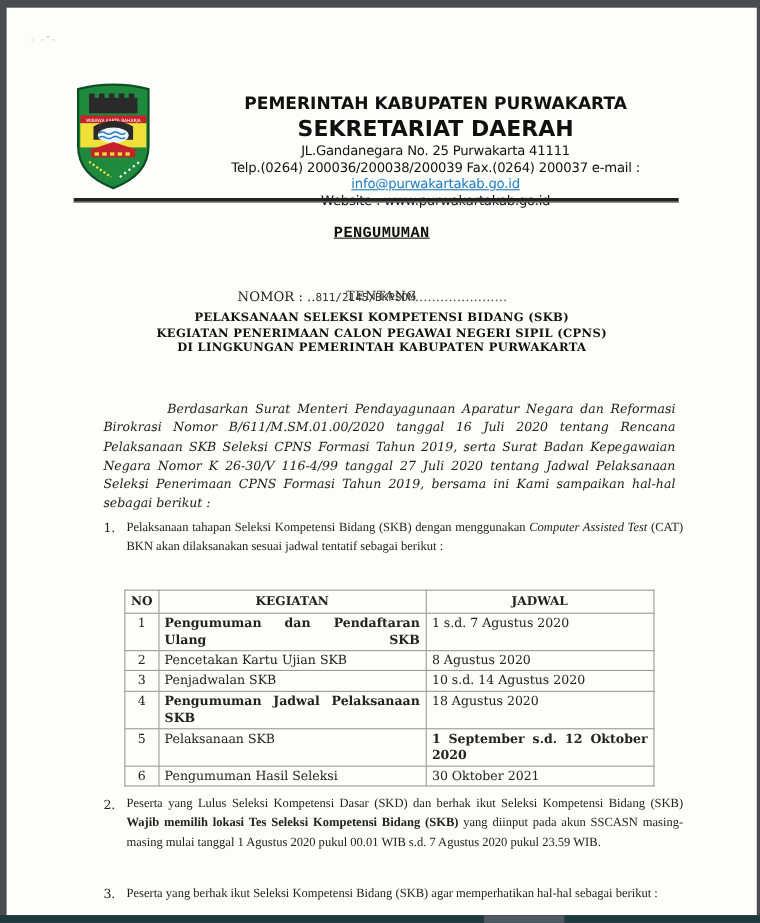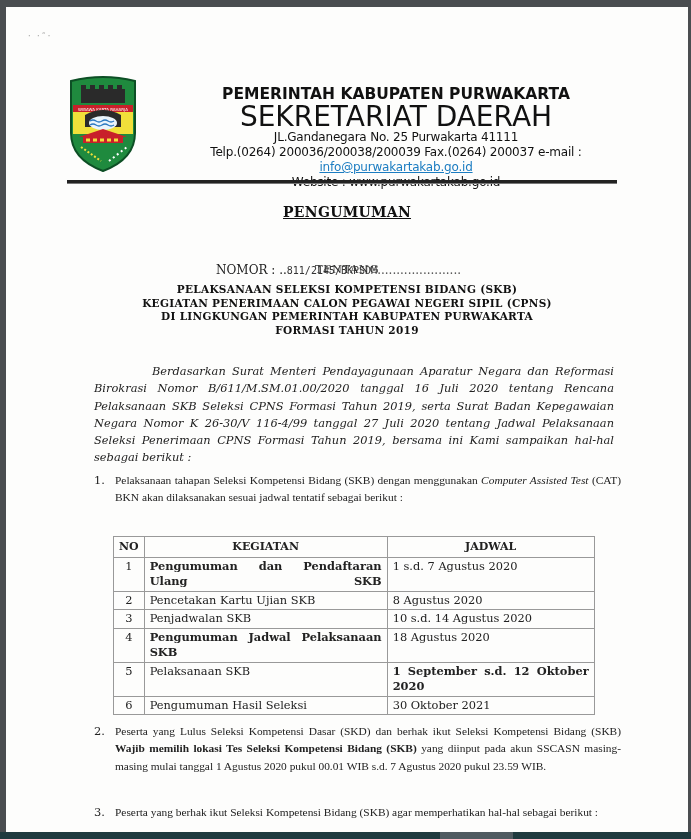--- a/index.html
+++ b/index.html
@@ -24,30 +24,30 @@
     position: absolute; left: 22px; top: 25px; font-size: 8px; color: #999;
     font-family: "DejaVu Sans", sans-serif; letter-spacing: 2px;
   }
   
   .logo { position: absolute; left: 61px; top: 68px; width: 72px; height: 98px; }
   .kop {
     position: absolute; left: 150px; top: 78px; width: 480px; text-align: center;
     font-family: "DejaVu Sans", sans-serif; color: #111;
   }
   .kop .line1 { font-size: 15.5px; font-weight: bold; letter-spacing: 0px; line-height: 19px; }
-  .kop .line2 { font-size: 28px; font-weight: normal; line-height: 26px; }
+  .kop .line2 { font-size: 20px; font-weight: bold; line-height: 26px; }
   .kop .addr { font-size: 12px; line-height: 15px; letter-spacing: -0.2px; }
   .kop a { color: #1b7cc1; text-decoration: underline; }
   .rule {
     position: absolute; left: 61px; top: 173px; width: 550px; height: 3px;
     background: #222; border-bottom: 1px solid #777;
   }
   
   .peng { position: absolute; left: 0; width: 682px; text-align: center; color: #111; }
-  .peng-title { top: 197px; font-size: 14px; font-weight: bold; text-decoration: underline; letter-spacing: 0.3px; }
+  .peng-title { top: 197px; font-size: 14px; font-weight: bold; text-decoration: underline; letter-spacing: 0.3px; font-family: Liberation Mono, monospace; }
   .nomor { position: absolute; left: 210px; top: 216px; font-size: 12px; color: #222; margin-top: 40px; }
   .nomor .val { font-family: "DejaVu Sans Mono", monospace; font-size: 10px; color: #333; }
   .nomor .dots { letter-spacing: 0px; color: #555; }
   .tentang { top: 255px; font-size: 11.5px; color: #333; letter-spacing: 0.5px; }
   .subject {
     top: 276px; font-size: 10.5px; font-weight: bold; line-height: 13.5px; letter-spacing: 0.3px;
   }
   
   .body-text {
     position: absolute; left: 88px; width: 520px; font-size: 11.4px; line-height: 17.3px;
@@ -117,21 +117,20 @@
 
   <div class="peng peng-title">PENGUMUMAN</div>
   <div class="nomor">
     <span>NOMOR : ..</span><span class="val">811/2145/BKPSDM</span><span class="dots">......................</span>
   </div>
   <div class="peng tentang">TENTANG</div>
   <div class="peng subject">
     <div>PELAKSANAAN SELEKSI KOMPETENSI BIDANG (SKB)</div>
     <div>KEGIATAN PENERIMAAN CALON PEGAWAI NEGERI SIPIL (CPNS)</div>
     <div>DI LINGKUNGAN PEMERINTAH KABUPATEN PURWAKARTA</div>
-    <div>FORMASI TAHUN 2019</div>
   </div>
 
   <div class="body-text intro">Berdasarkan Surat Menteri Pendayagunaan Aparatur Negara dan Reformasi Birokrasi Nomor B/611/M.SM.01.00/2020 tanggal 16 Juli 2020 tentang Rencana Pelaksanaan SKB Seleksi CPNS Formasi Tahun 2019, serta  Surat Badan Kepegawaian Negara Nomor K 26-30/V 116-4/99 tanggal 27 Juli 2020 tentang Jadwal Pelaksanaan Seleksi Penerimaan CPNS Formasi Tahun 2019, bersama ini Kami sampaikan hal-hal sebagai berikut :</div>
 
   <div class="item item1">
     <span class="num">1.</span>
     <div class="txt"><span>Pelaksanaan tahapan Seleksi Kompetensi Bidang (SKB) dengan menggunakan </span><i>Computer Assisted Test</i><span> (CAT) BKN akan dilaksanakan sesuai jadwal tentatif sebagai berikut :</span></div>
   </div>
 
   <table class="sched">

